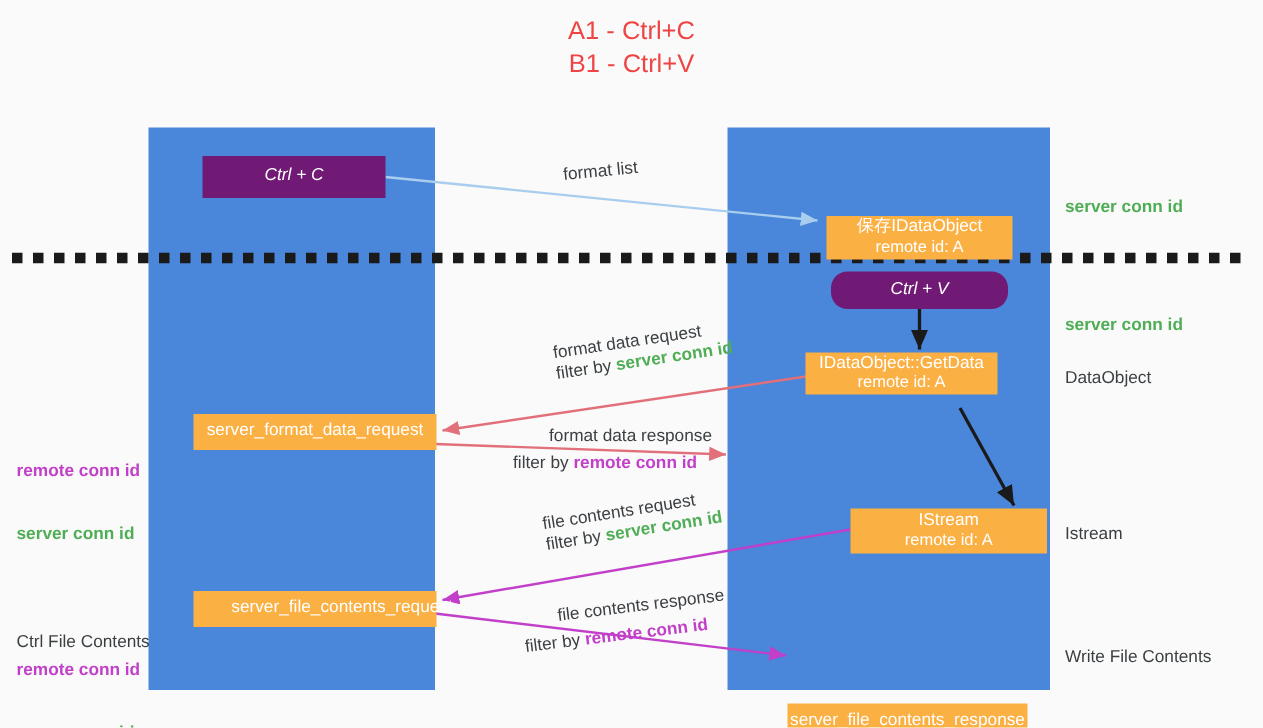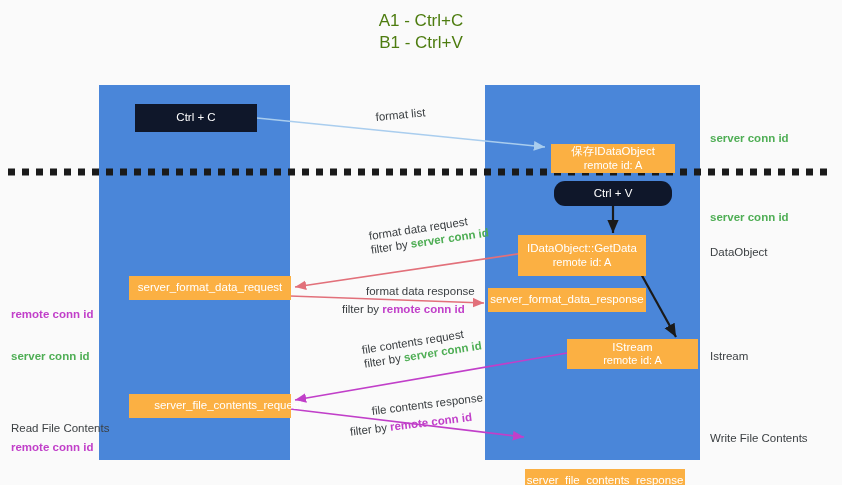--- a/index.html
+++ b/index.html
@@ -9,21 +9,21 @@
     font-family:"Liberation Sans","DejaVu Sans",sans-serif;
     position:relative;
     overflow:hidden;
     -webkit-font-smoothing:antialiased;
   }
   #stage{position:absolute;left:0;top:0;width:842px;height:485px;}
 
   
   .title{
     position:absolute;left:0;top:10px;width:842px;
-    text-align:center;color:#4d7c0f;font-size:17px;line-height:22px;
+    text-align:center;color:#ef4444;font-size:17px;line-height:22px;
     white-space:pre;
   }
 
   
   .lane-head{
     position:absolute;text-align:center;color:#3c4043;
     font-size:12px;line-height:14px;white-space:pre;
   }
 
   
@@ -33,21 +33,21 @@
   svg.overlay{position:absolute;left:0;top:0;width:842px;height:485px;overflow:visible;}
 
   
   .node{
     position:absolute;box-sizing:border-box;
     display:flex;flex-direction:column;align-items:center;justify-content:center;
     color:#ffffff;font-size:11.5px;line-height:13.5px;text-align:center;
     white-space:pre;
   }
   .node .l2{font-size:11px;}
-  .node.green{background:#0f172a;}
+  .node.green{background:#701a75;font-style:italic;}
   .node.orange{background:#fbb043;}
 
   .edge-lbl{position:absolute;white-space:nowrap;font-size:11.5px;color:#3c4043;}
   .edge-lbl .g{color:#4fae55;font-weight:bold;}
   .edge-lbl .p{color:#c13fc9;font-weight:bold;}
 
   
   .rlbl{position:absolute;font-size:11.5px;color:#3c4043;white-space:nowrap;}
   .rlbl.green{color:#4fae55;font-weight:bold;}
 
@@ -116,32 +116,29 @@
 
   <div class="node orange" style="left:551px;top:144px;width:124px;height:29px;">
     <div>保存IDataObject</div>
     <div class="l2">remote id: A</div>
   </div>
 
   <div class="node green" style="left:554px;top:181px;width:118px;height:25px;border-radius:11px;">
     <div>Ctrl + V</div>
   </div>
 
-  <div class="node orange" style="left:518px;top:235px;width:128px;height:41px;">
+  <div class="node orange" style="left:537px;top:235px;width:128px;height:28px;">
     <div>IDataObject::GetData</div>
     <div class="l2">remote id: A</div>
   </div>
 
   <div class="node orange" style="left:129px;top:276px;width:162px;height:24px;">
     <div>server_format_data_request</div>
   </div>
 
-  <div class="node orange" style="left:488px;top:288px;width:158px;height:24px;">
-    <div>server_format_data_response</div>
-  </div>
 
   <div class="node orange" style="left:567px;top:339px;width:131px;height:30px;">
     <div>IStream</div>
     <div class="l2">remote id: A</div>
   </div>
 
   <div class="node orange" style="left:129px;top:394px;width:162px;height:24px;padding-left:36px;">
     <div>server_file_contents_request</div>
   </div>
 
@@ -186,20 +183,20 @@
   <div class="rlbl" style="left:710px;top:246px;">DataObject</div>
   <div class="rlbl" style="left:710px;top:350px;">Istream</div>
   <div class="rlbl" style="left:710px;top:432px;">Write File Contents</div>
 
   <div class="llbl" style="left:11px;top:279px;">
     <div class="p">remote conn id</div>
     <div class="g">server conn id</div>
   </div>
 
   <div class="llbl" style="left:11px;top:393px;">
-    <div class="n">Read File Contents</div>
+    <div class="n">Ctrl File Contents</div>
   </div>
   <div class="llbl" style="left:11px;top:412px;">
     <div class="p">remote conn id</div>
     <div class="g">server conn id</div>
   </div>
 
 </div>
 
 </body></html>

